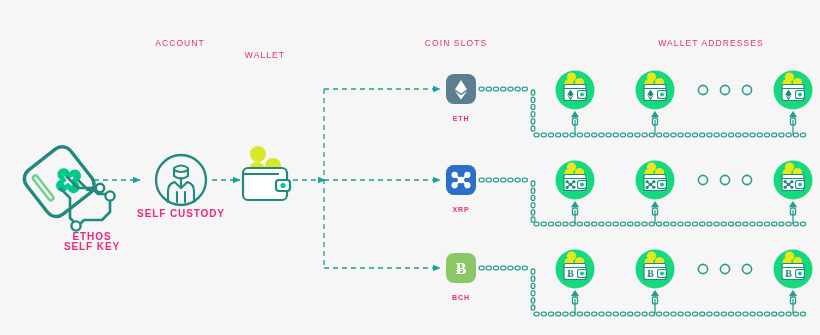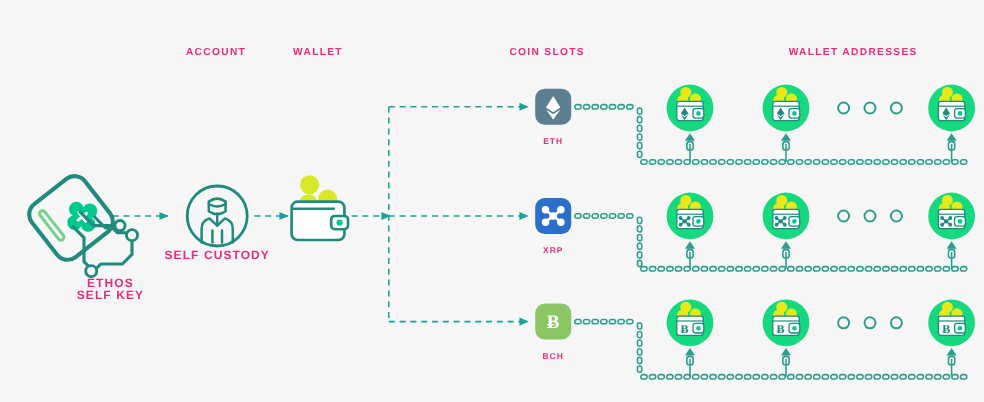--- a/index.html
+++ b/index.html
@@ -18,21 +18,21 @@
     position: absolute;
     left: 0; top: 0;
     width: 820px;
     height: 335px;
     background: #f6f6f6;
   }
   .col-label {
     position: absolute;
     color: #ec297b;
     font-size: 8.5px;
-    font-weight: bold;
+    font-weight: normal;
     letter-spacing: 1.1px;
     text-align: center;
     white-space: nowrap;
     transform: translateX(-50%);
     font-family: "Liberation Sans", sans-serif;
   }
   .node-label {
     position: absolute;
     color: #ec297b;
     font-size: 10px;
@@ -547,21 +547,21 @@
       <div class="coin-label" style="left: 461px; top: 206px;">XRP</div>
       <div class="icon-box" style="left: 446px; top: 253px; background: rgb(139, 199, 101);">
         <svg width="30" height="30" viewBox="-15 -15 30 30">
           <text x="0" y="5.5" text-anchor="middle" font-family="'Liberation Serif', serif" font-size="16" font-weight="bold" fill="#ffffff">Ƀ</text>
         </svg>
       </div>
       <div class="coin-label" style="left: 461px; top: 294px;">BCH</div>
     </div>
 
   <div class="col-label" style="left:180px; top:38px;">ACCOUNT</div>
-  <div class="col-label" style="left:265px; top:38px;">WALLET</div>
+  <div class="col-label" style="left:265px; top:50px;">WALLET</div>
   <div class="col-label" style="left:456px; top:38px;">COIN SLOTS</div>
   <div class="col-label" style="left:711px; top:38px;">WALLET ADDRESSES</div>
 
   <div class="node-label" style="left:62px; top:232px;margin-left:30px;">
     <div>ETHOS</div>
     <div>SELF KEY</div>
   </div>
   <div class="node-label" style="left:181px; top:209px;">SELF CUSTODY</div>
 
 </div>

